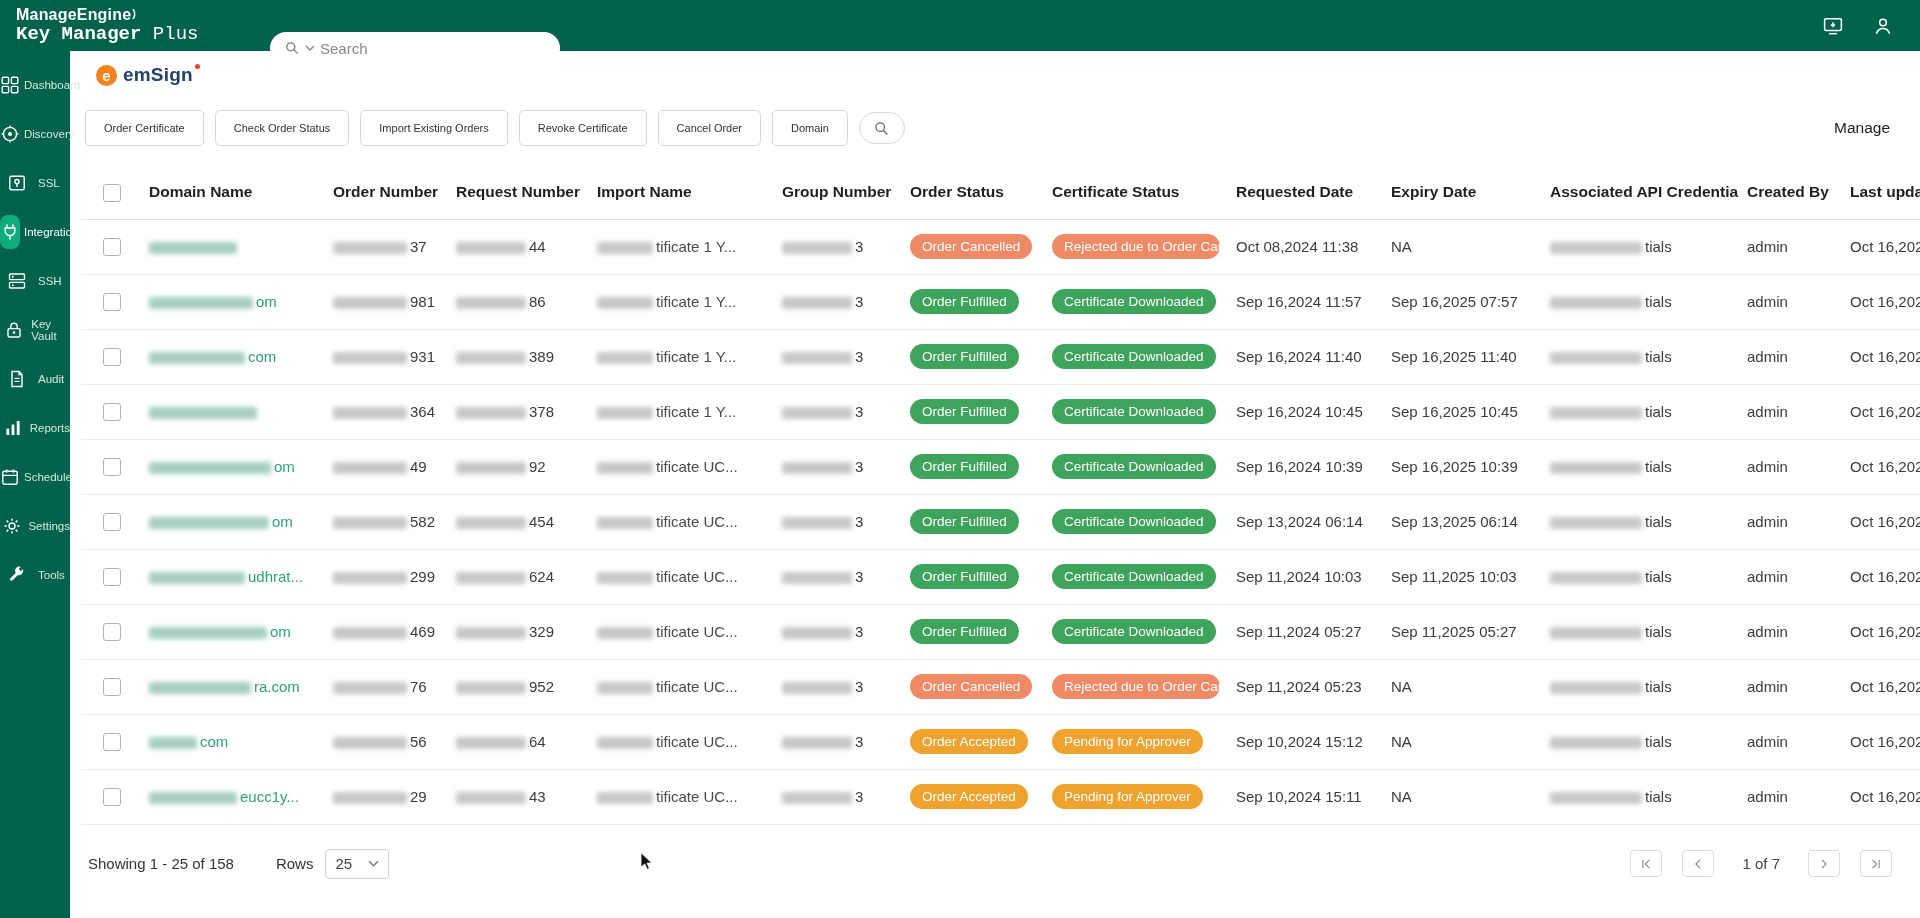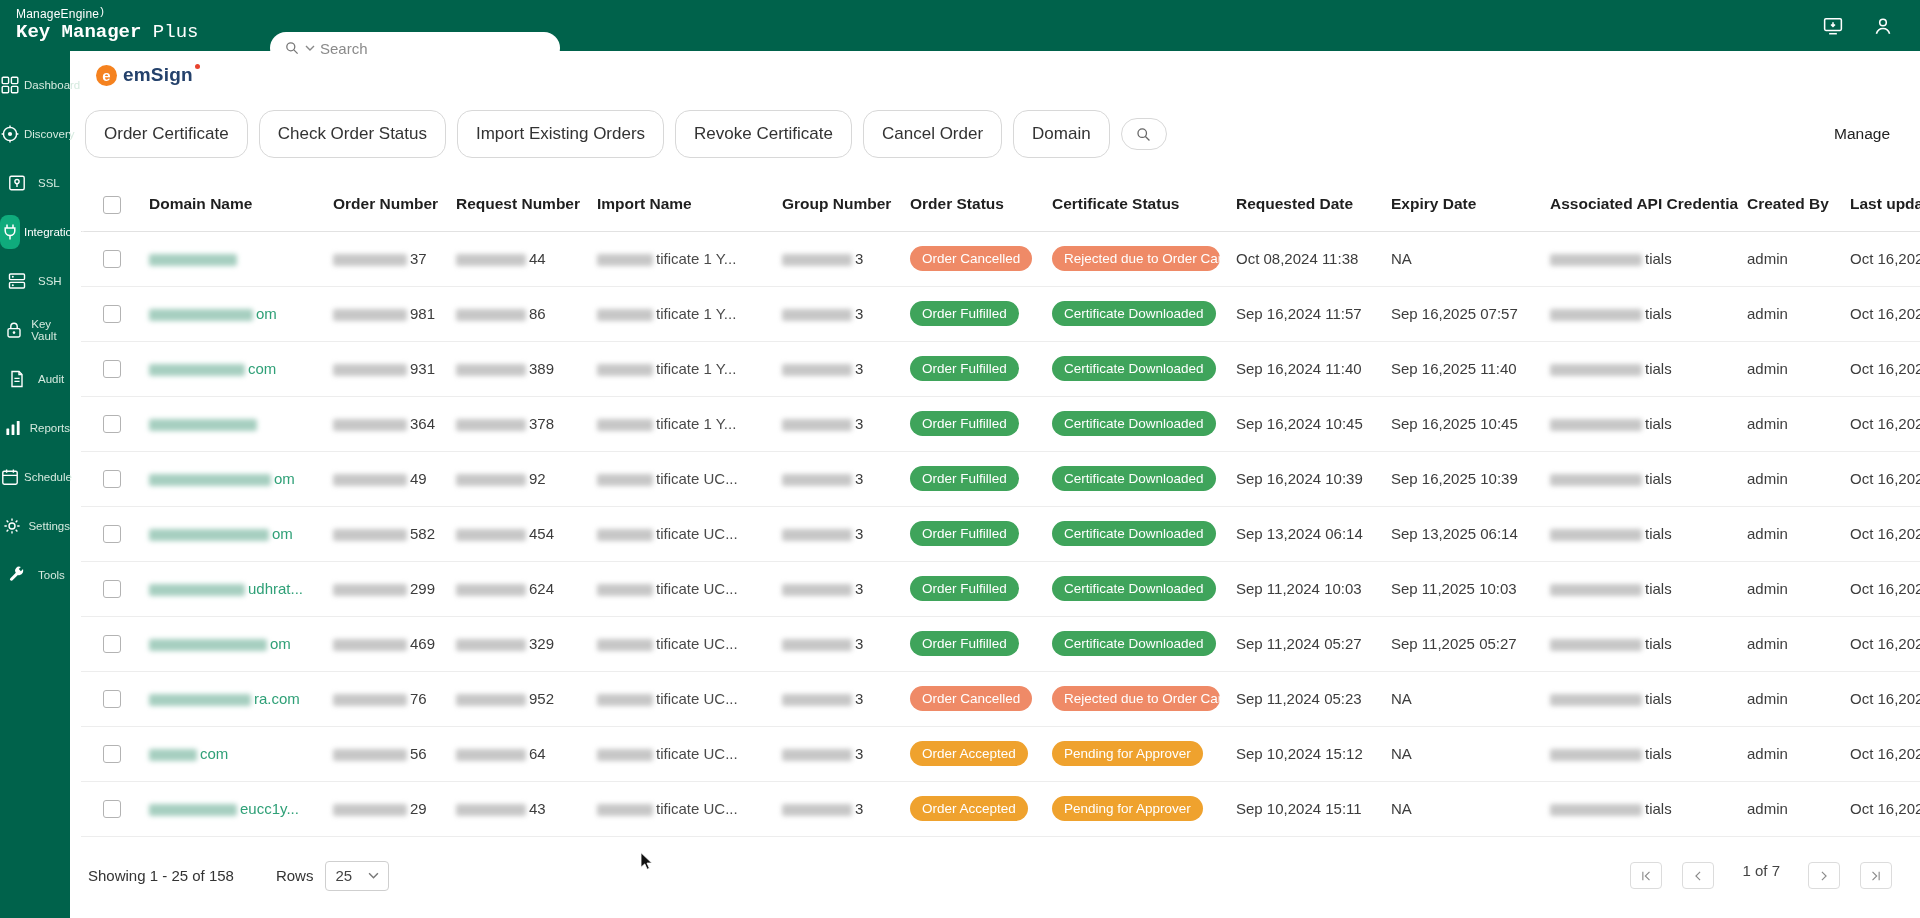--- a/index.html
+++ b/index.html
@@ -8,21 +8,21 @@
     font-family: "Liberation Sans", sans-serif;
     background:#fff; position:relative; color:#333;
   }
 
   
   .topbar {
     position:absolute; top:0; left:0; right:0; height:51px;
     background:var(--green-dark); display:flex; align-items:center; z-index:10;
   }
   .brand { padding-left:16px; color:#fff; width:270px; line-height:1.1; }
-  .brand-small { font-size:12px; letter-spacing:.2px; }
+  .brand-small { font-size:16px; letter-spacing:.2px;font-weight:bold; }
   .brand-small::after { content:")"; font-size:11px; position:relative; top:-3px; margin-left:1px; }
   .brand-main { font-size:19px;font-family:Liberation Mono, monospace; }
   .brand-main .b { font-weight:700; }
   .brand-main .l { font-weight:400; }
   .search-pill {
     width:290px; height:32px; background:#fff; border-radius:16px;
     display:flex; align-items:center; padding:0 14px; gap:5px;margin-top:45px;
   }
   .s-ic { width:16px; height:16px; color:#777; display:flex; }
   .s-ic svg { width:16px; height:16px; }
@@ -56,22 +56,22 @@
   .vendor-logo { display:flex; align-items:center; gap:6px; margin:13px 0 0 26px; }
   .vendor-ball {
     width:21px; height:21px; border-radius:50%; background:var(--logo-orange);
     color:#fff; font-weight:700; font-size:15px; display:flex; align-items:center; justify-content:center;
   }
   .vendor-text { font-size:19px; font-weight:700; color:var(--logo-navy); letter-spacing:.2px; }
   .vendor-text::after { content:""; display:inline-block; width:5px; height:5px; background:#e8432e; border-radius:50%; margin-left:2px; vertical-align:top; }
 
   .toolbar { display:flex; align-items:center; gap:11px; margin:24px 30px 0 15px; }
   .tb-btn {
-    height:48px; padding:0 18px; background:#fff; border:1px solid #d8d8d8;
-    border-radius:15px; font-size:17px; color:#333; cursor:pointer;
+    height:36px; padding:0 18px; background:#fff; border:1px solid #d8d8d8;
+    border-radius:5px; font-size:11px; color:#333; cursor:pointer;
     font-family:"Liberation Sans",sans-serif; white-space:nowrap;
   }
   .tb-search {
     width:46px; height:32px; border:1px solid #d8d8d8; border-radius:16px;
     background:#fff; display:flex; align-items:center; justify-content:center;
     color:#666; cursor:pointer;
   }
   .tb-search svg { width:17px; height:17px; }
   .manage-link { margin-left:auto; font-size:15.5px; color:#222; cursor:pointer; }
 
@@ -115,21 +115,21 @@
     display:flex; align-items:center; margin-top:24px; padding:0 28px 0 18px;
     font-size:15px; color:#333;
   }
   .rows-label { margin-left:42px; }
   .rows-select {
     margin-left:12px; height:30px; min-width:64px; border:1px solid #cfcfcf; border-radius:4px;
     display:flex; align-items:center; justify-content:space-between; padding:0 9px; gap:8px;
     cursor:pointer; color:#444; background:#fff;
   }
   .rows-select svg { width:11px; height:7px; color:#777; }
-  .pager { margin-left:auto; display:flex; align-items:flex-start; gap:20px; }
+  .pager { margin-left:auto; display:flex; align-items:center; gap:20px; }
   .pg-btn {
     width:32px; height:27px; border:1px solid #dcdcdc; border-radius:4px; background:#fff;
     display:flex; align-items:center; justify-content:center; color:#8a8a8a; cursor:pointer;
   }
   .pg-btn svg { width:14px; height:14px; }
   .page-indicator { margin:0 8px; color:#444; }
 
   
   .cursor { position:absolute; left:636px; top:850px; width:20px; height:22px; z-index:50; pointer-events:none; }
 </style>

